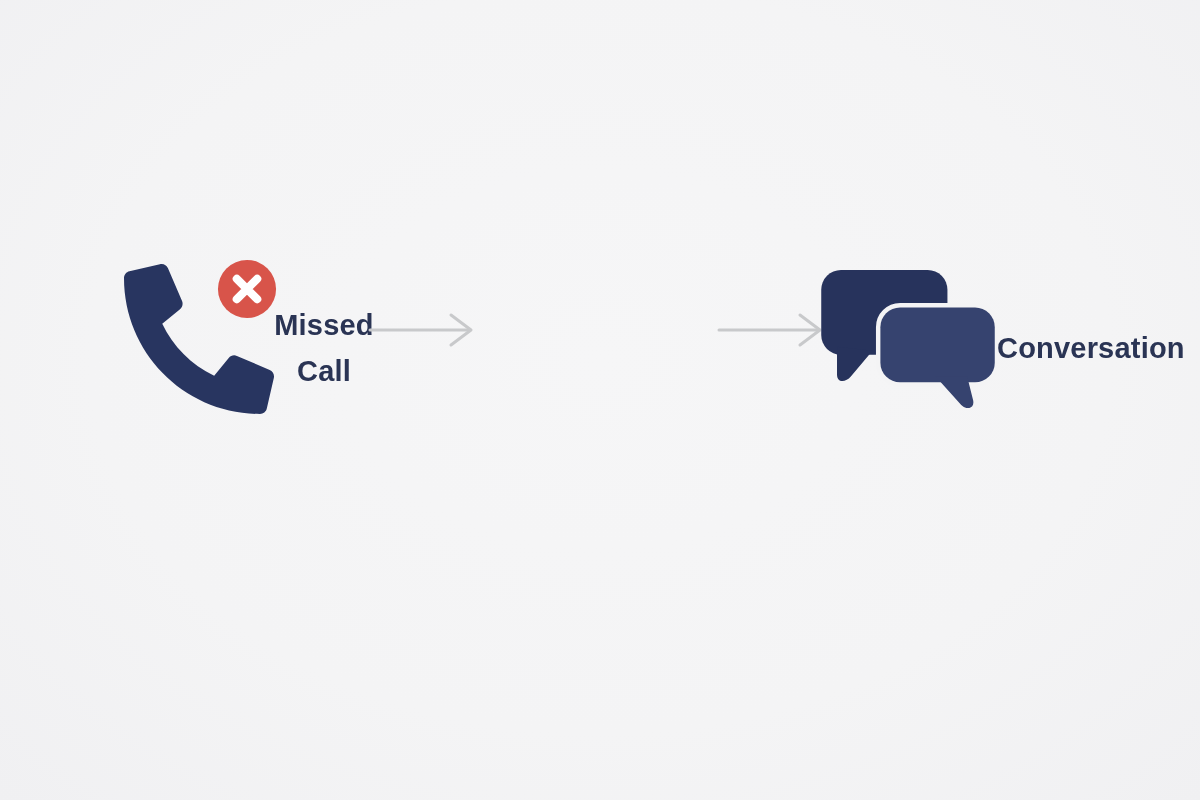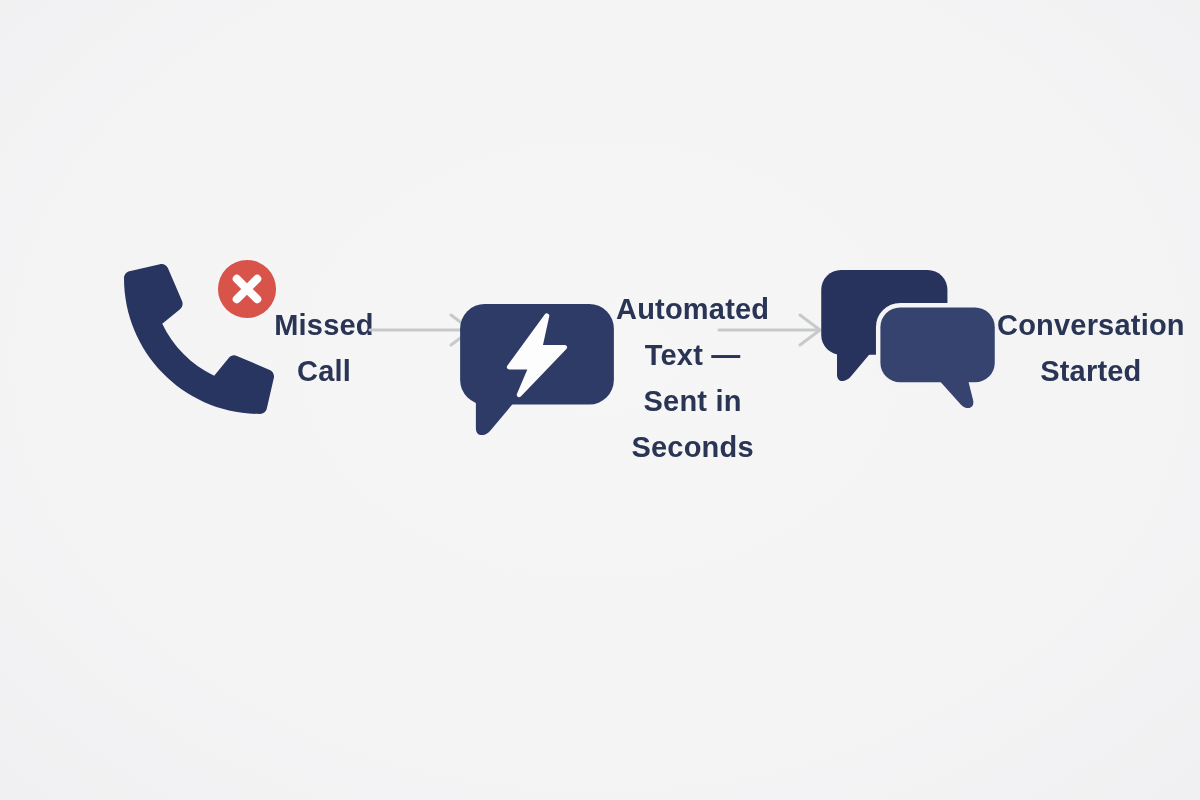--- a/index.html
+++ b/index.html
@@ -100,33 +100,20 @@
     </div>
   </div>
 
   <div class="arrow arrow-1">
     <svg width="110" height="36" viewBox="0 0 110 36" aria-hidden="true">
       <line x1="2" y1="18" x2="100" y2="18"></line>
       <polyline points="83,3 103,18 83,33"></polyline>
     </svg>
   </div>
 
-  <div class="step step-2">
-    <div class="icon-wrap">
-      <svg class="bubble-svg" width="158" height="138" viewBox="0 0 160 140" aria-hidden="true">
-        <rect class="bubble-body" x="2" y="2" width="156" height="102" rx="25"></rect>
-        <path class="bubble-body" d="M18 92 L18 128 C18 137 27 137 33 130 L60 98 Z"></path>
-        <path class="bolt" d="M90 14 L52 66 H74 L62 94 L108 46 H83 Z"></path>
-      </svg>
-    </div>
-    <div class="label">
-      <span class="line">Automated Text —</span>
-      <span class="line">Sent in Seconds</span>
-    </div>
-  </div>
 
   <div class="arrow arrow-2">
     <svg width="110" height="36" viewBox="0 0 110 36" aria-hidden="true">
       <line x1="2" y1="18" x2="100" y2="18"></line>
       <polyline points="83,3 103,18 83,33"></polyline>
     </svg>
   </div>
 
   <div class="step step-3">
     <div class="icon-wrap">
@@ -137,17 +124,16 @@
 
         <rect class="bubble-halo" x="62" y="40" width="116" height="76" rx="20"></rect>
         <path class="bubble-halo" d="M118 110 L144 139 C150 145 158 142 156 134 L150 110 Z"></path>
 
         <rect class="bubble-front" x="62" y="40" width="116" height="76" rx="20"></rect>
         <path class="bubble-front" d="M118 110 L144 139 C150 145 158 142 156 134 L150 110 Z"></path>
       </svg>
     </div>
     <div class="label">
       <span class="line">Conversation</span>
-      <span class="line">Started</span>
     </div>
   </div>
 
 </div>
 
 </body></html>

